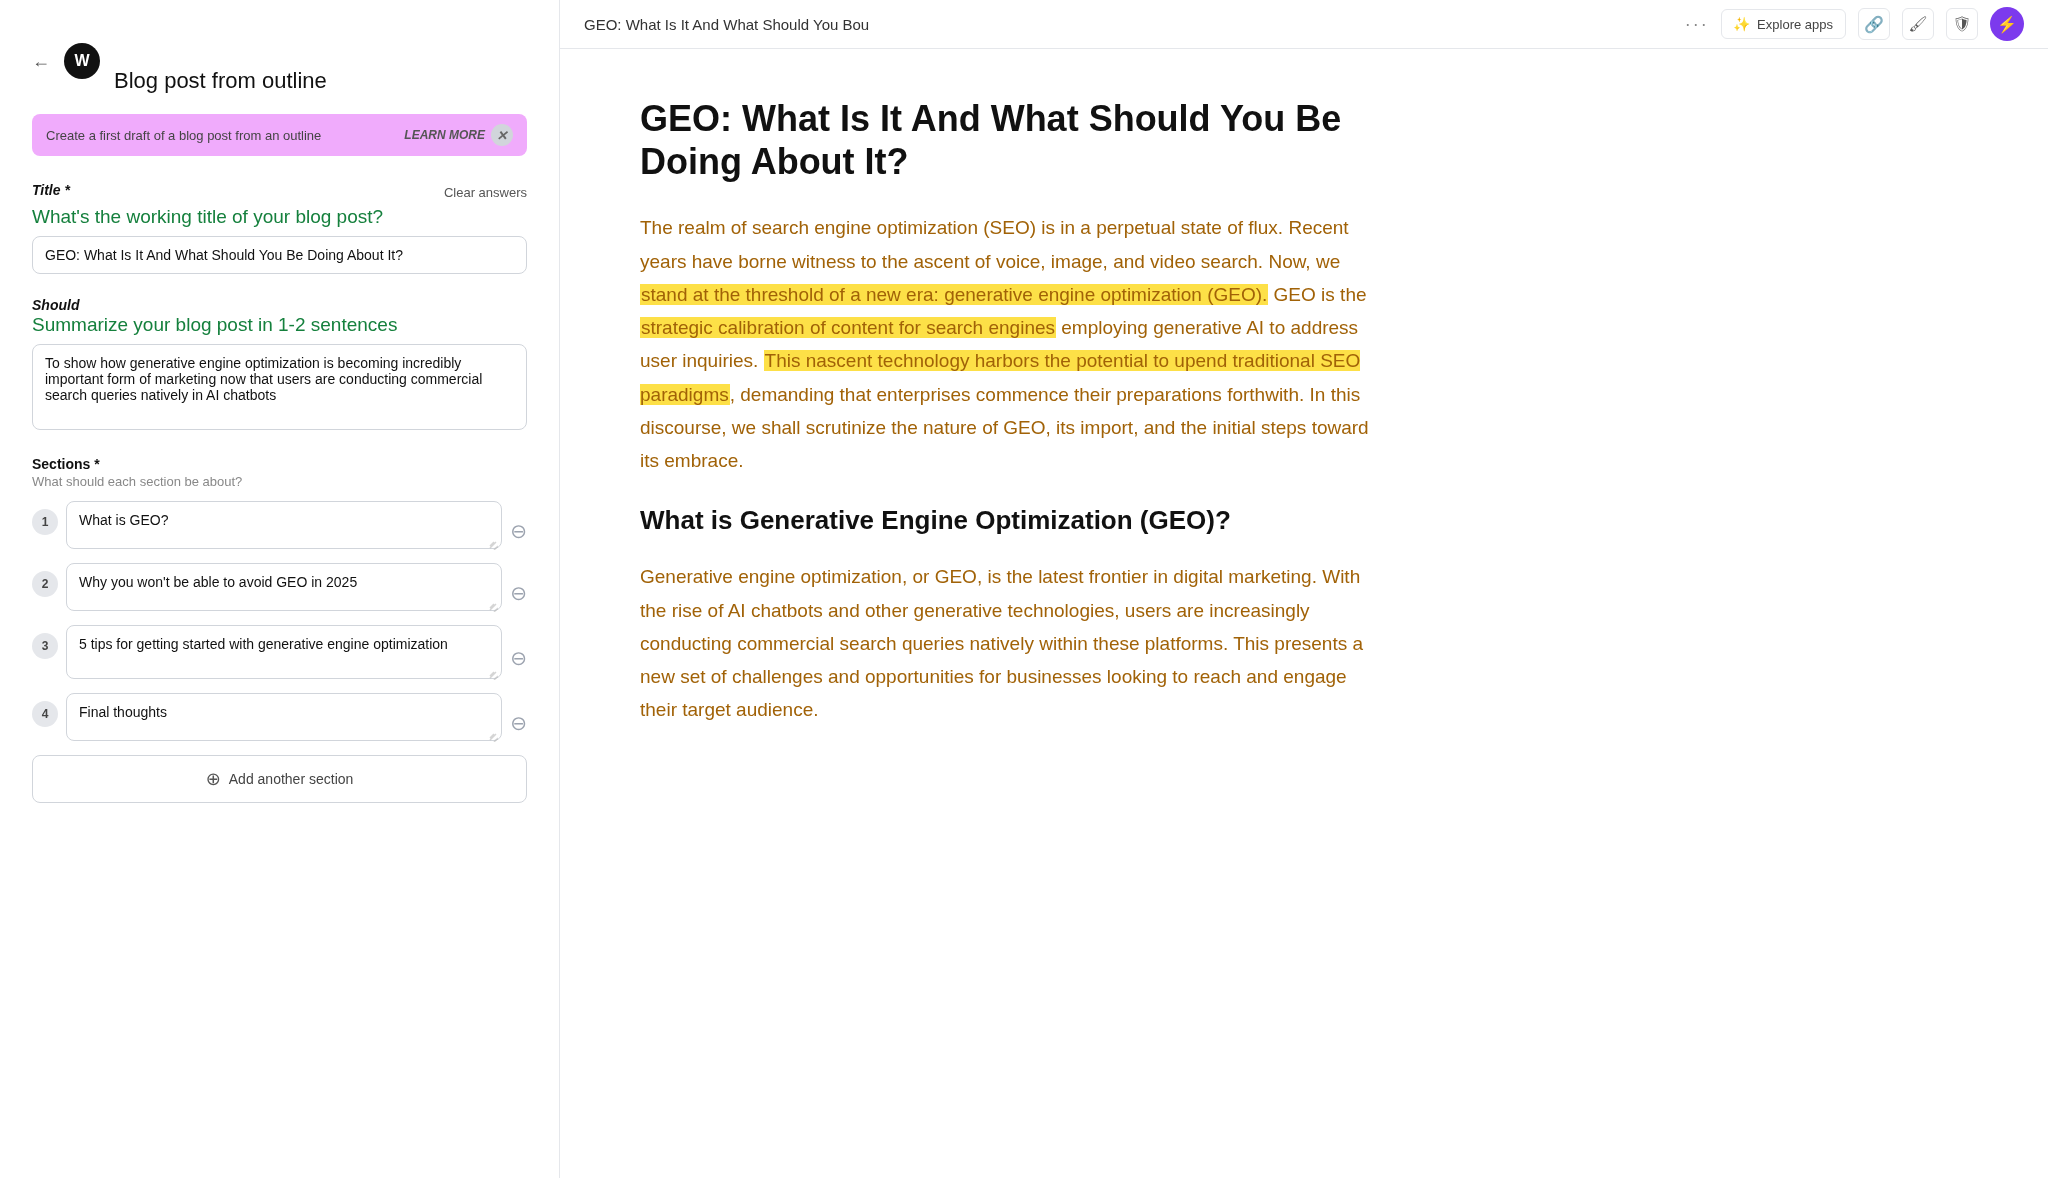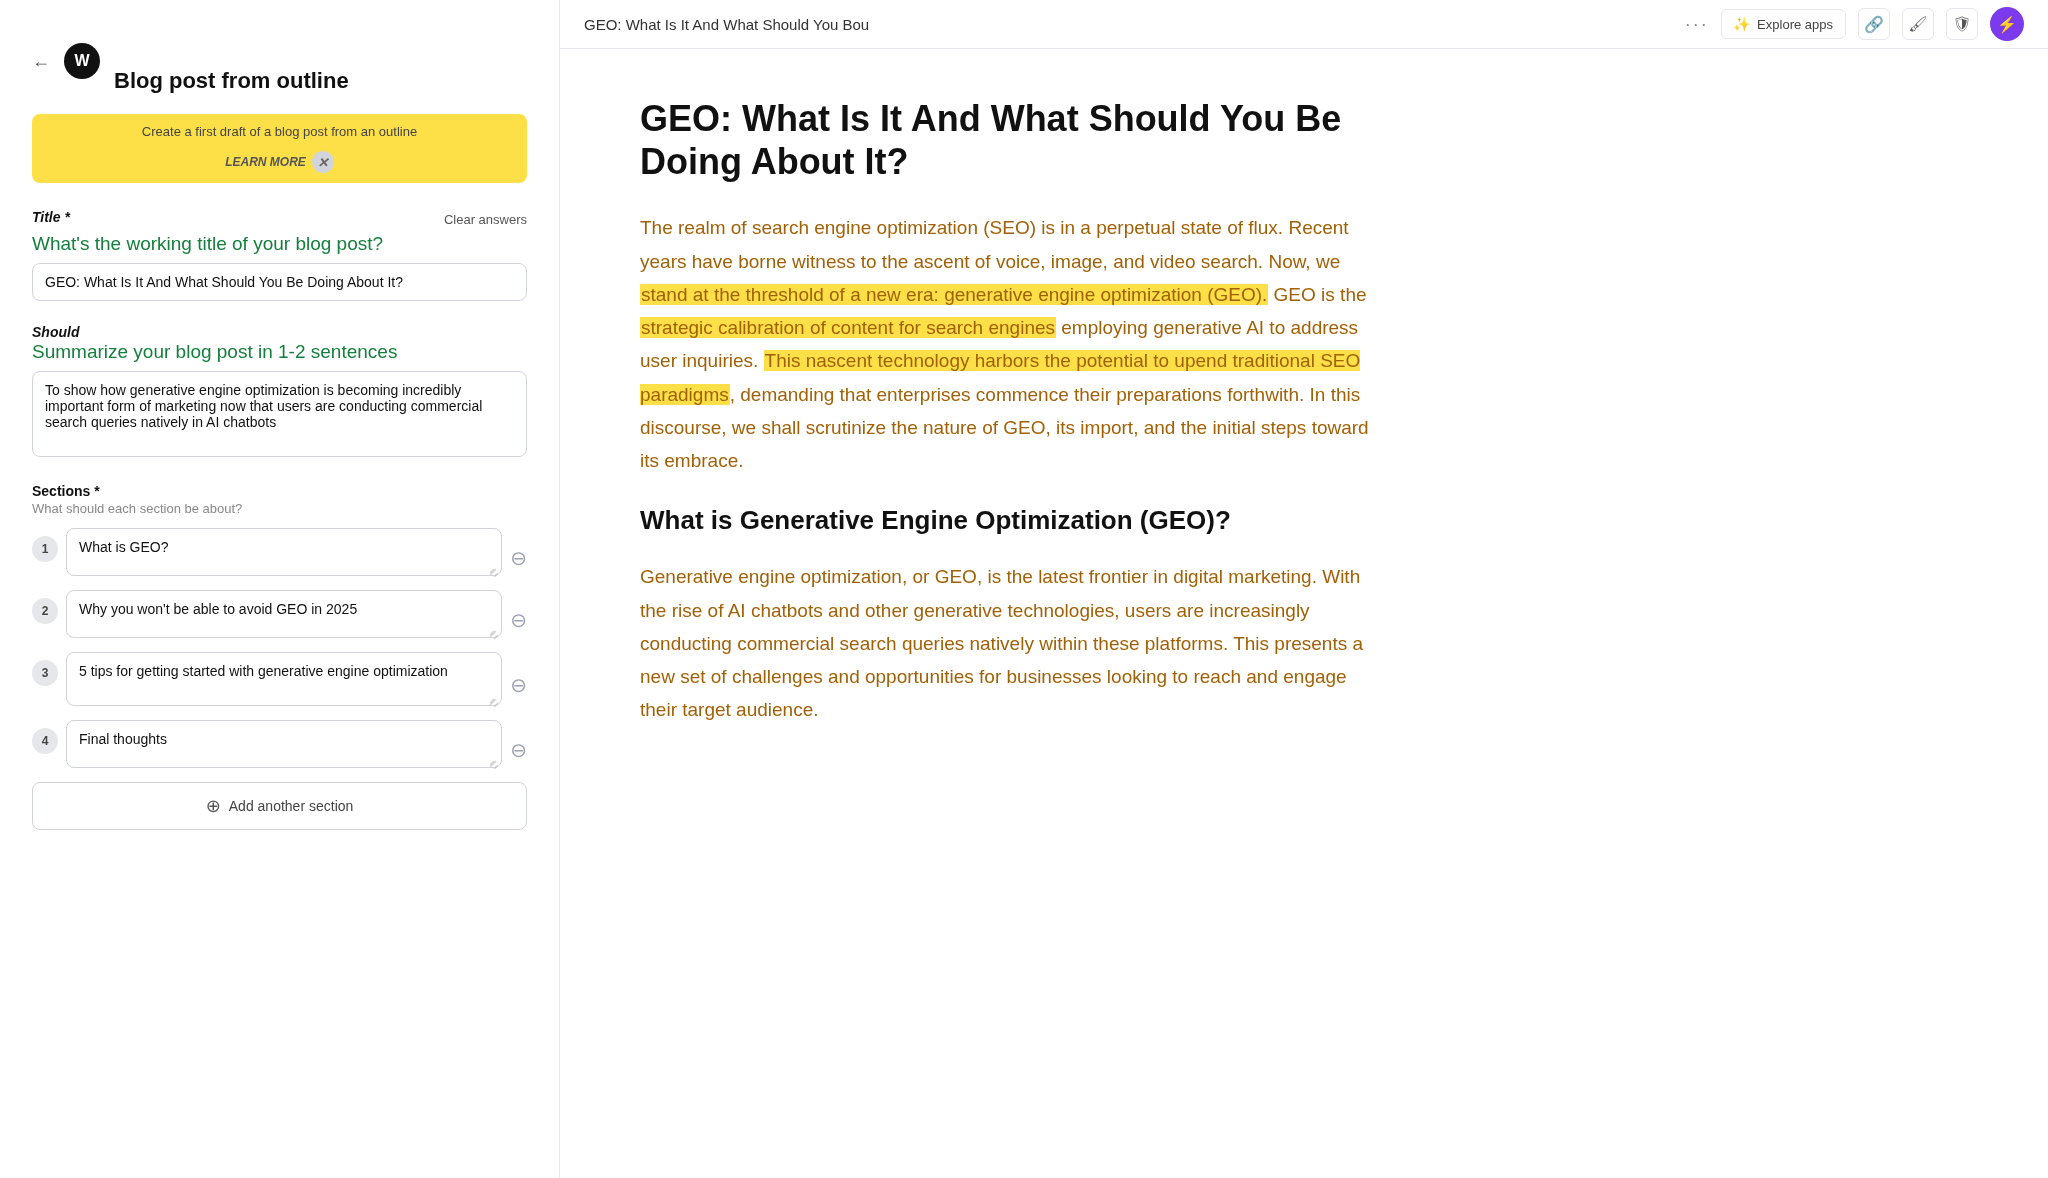--- a/index.html
+++ b/index.html
@@ -46,34 +46,33 @@
       display: flex;
       align-items: center;
       justify-content: center;
       color: #fff;
       font-weight: 700;
       font-size: 16px;
     }
 
     .page-title {
       font-size: 22px;
-      font-weight: 700;
+      font-weight: 400;
       color: #111;
       margin-top: 40px;
     }
 
     .subtitle-bar {
       display: flex;
       align-items: center;
-      background: #fde047;
+      background: #f0abfc;
       border-radius: 8px;
       padding: 10px 14px;
       margin-bottom: 26px;
       gap: 12px;
-      flex-direction: column;
     }
 
     .subtitle-text {
       font-size: 13px;
       color: #444;
       flex: 1;
     }
 
     .learn-more-btn {
       display: flex;

